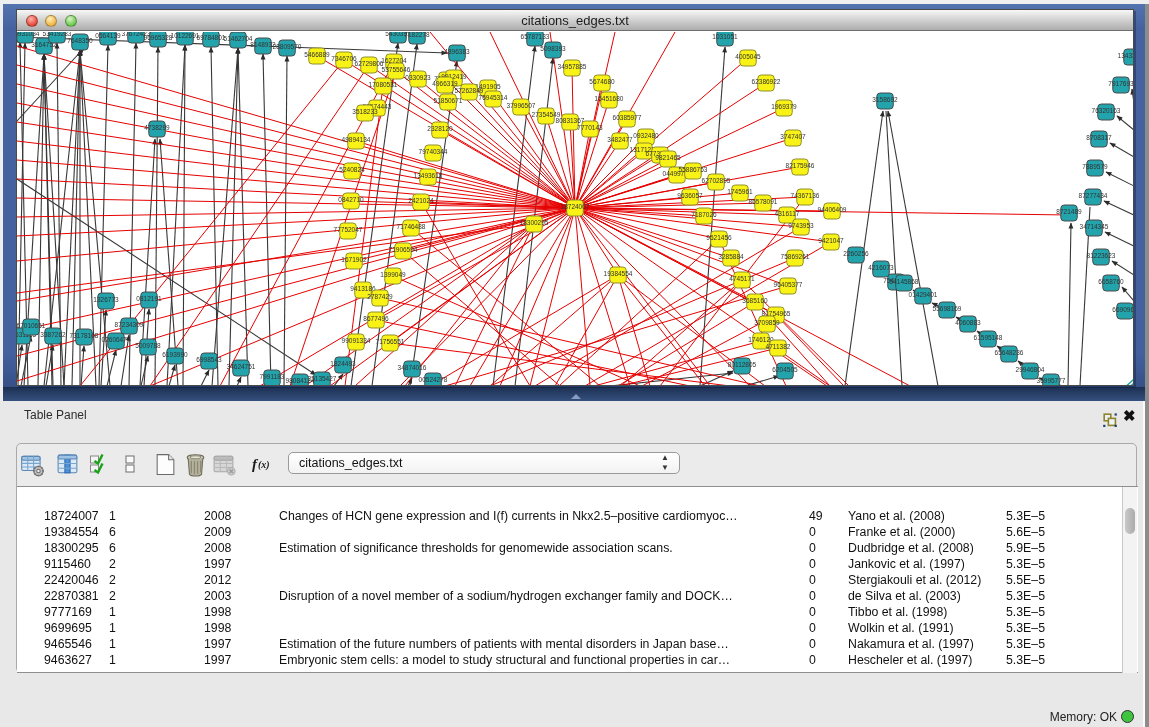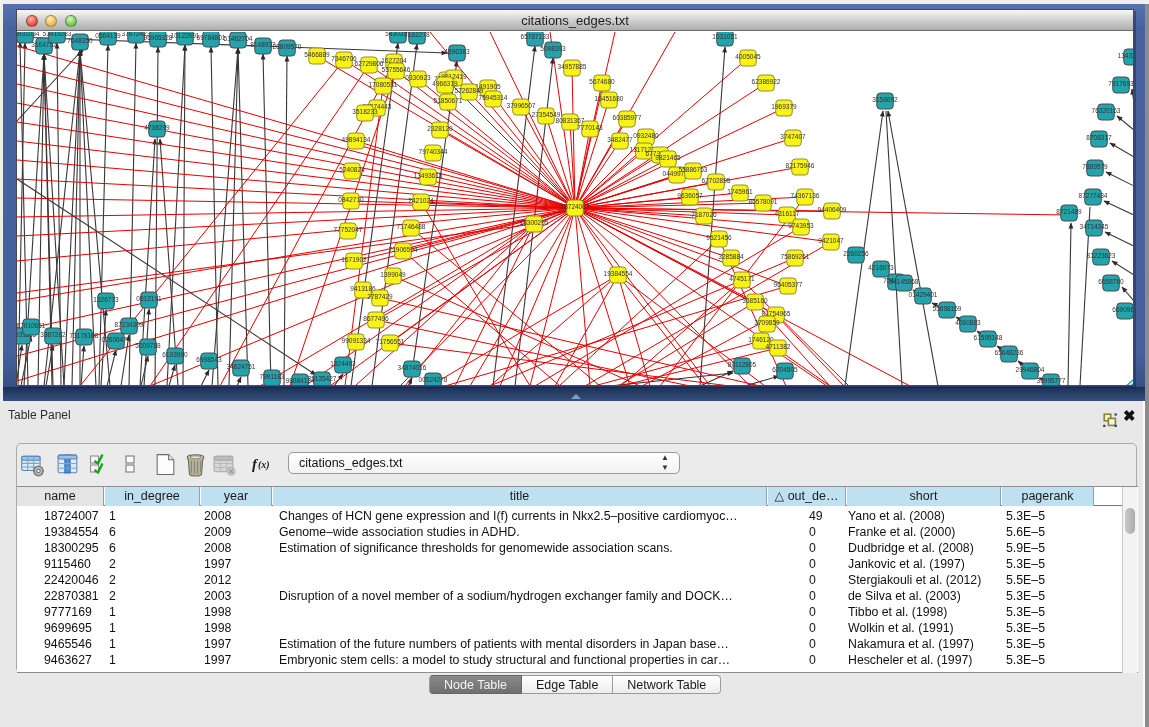--- a/index.html
+++ b/index.html
@@ -17,21 +17,21 @@
 #l3 { left:48px; background:radial-gradient(circle at 40% 30%, #d8f5c2, #6bc74e 70%); }
 #graph { position:absolute; left:0; top:22px; width:1116px; height:353px; background:#fff; overflow:hidden; }
 #band { position:absolute; left:3px; top:387px; width:1142px; height:14px;
   background:linear-gradient(#1c2f52,#35517f); }
 #graystrip { position:absolute; left:1145px; top:4px; width:4px; height:723px; background:#8c8c8c; }
 #whiteline { position:absolute; left:1143px; top:401px; width:2px; height:326px; background:#fbfbfb; }
 #grip { position:absolute; left:571px; top:394px; width:0; height:0;
   border-left:5px solid transparent; border-right:5px solid transparent; border-bottom:5px solid #8b9cc2; }
 #panel { position:absolute; left:0; top:401px; width:1145px; height:326px; background:#e8e8e8; }
 #panelhead { position:absolute; left:0; top:0; width:100%; height:29px; }
-#panelhead .t { position:absolute; left:8px; top:7px; font-size:12px; color:#2e2e2e; }
+#panelhead .t { position:absolute; left:24px; top:7px; font-size:12px; color:#2e2e2e; }
 #floaticon { position:absolute; left:1102px; top:11px; }
 #closex { position:absolute; left:1123px; top:6px; font-size:15px; font-weight:bold; color:#111; }
 #container { position:absolute; left:16px; top:42px; width:1121px; height:230px;
   border:1px solid #a9a9a9; border-radius:5px; background:#ebebeb; }
 #toolbar { position:absolute; left:0; top:5px; width:100%; height:32px; }
 .ic { position:absolute; top:3px; }
 #combo { position:absolute; left:271px; top:3px; width:392px; height:22px; background:linear-gradient(#ffffff,#f2f2f2);
   border:1px solid #9a9a9a; border-radius:5px; font-size:12.5px; color:#111; line-height:20px; padding-left:10px; }
 #combo .arr { position:absolute; right:10px; top:0px; font-size:8px; color:#333; line-height:10px; }
 #table { position:absolute; left:0px; top:42px; width:1121px; height:187px; background:#fff;
@@ -635,44 +635,34 @@
 <circle cx="19" cy="18.5" r="3.6" fill="#cdcdcd" stroke="#ababab"></circle>
 <path d="M17.3 16.8 l3.4 3.4 M20.7 16.8 l-3.4 3.4" stroke="#9b9b9b" stroke-width="1.4"></path>
 </svg></span>
       <span class="ic" style="left:233px"><svg width="26" height="24" viewBox="0 0 26 24">
 <text x="2" y="17" font-family="Liberation Serif, serif" font-style="italic" font-weight="bold" font-size="15" fill="#1a1a1a">f</text>
 <text x="8" y="16" font-family="Liberation Serif, serif" font-style="italic" font-weight="bold" font-size="10" fill="#1a1a1a">(x)</text>
 </svg></span>
       <div id="combo">citations_edges.txt<span class="arr">▲<br>▼</span></div>
     </div>
     <div id="table">
-      <div id="thead">
-        <div class="th first" style="left:0px; width:87px;">name</div>
-        <div class="th" style="left:88px; width:95px;">in_degree</div>
-        <div class="th" style="left:184px; width:71px;">year</div>
-        <div class="th" style="left:256px; width:494px;">title</div>
-        <div class="th" style="left:751px; width:78px;">△ out_de…</div>
-        <div class="th" style="left:830px; width:154px;">short</div>
-        <div class="th" style="left:985px; width:92px;">pagerank</div>
-      </div>
       <div id="tbody">
 <div class="tr">
             <div class="c c0">18724007</div>
             <div class="c c1">1</div>
             <div class="c c2">2008</div>
             <div class="c c3">Changes of HCN gene expression and I(f) currents in Nkx2.5–positive cardiomyoc…</div>
             <div class="c c4">49</div>
             <div class="c c5">Yano et al. (2008)</div>
             <div class="c c6">5.3E–5</div>
           </div>
 <div class="tr">
             <div class="c c0">19384554</div>
             <div class="c c1">6</div>
             <div class="c c2">2009</div>
-            <div class="c c3">Genome–wide association studies in ADHD.</div>
             <div class="c c4">0</div>
             <div class="c c5">Franke et al. (2000)</div>
             <div class="c c6">5.6E–5</div>
           </div>
 <div class="tr">
             <div class="c c0">18300295</div>
             <div class="c c1">6</div>
             <div class="c c2">2008</div>
             <div class="c c3">Estimation of significance thresholds for genomewide association scans.</div>
             <div class="c c4">0</div>
@@ -737,19 +727,18 @@
             <div class="c c4">0</div>
             <div class="c c5">Hescheler et al. (1997)</div>
             <div class="c c6">5.3E–5</div>
           </div>
       </div>
       <div id="vscroll">
           <div id="vthumb"></div>
         </div>
     </div>
   </div>
-  <div id="tabs" style="top:274px">
-    <div class="tab sel first">Node Table</div>
-    <div class="tab">Edge Table</div>
-    <div class="tab last">Network Table</div>
+  <div id="status" style="top:304px">
+    <span class="t">Memory: OK</span>
+    <span id="memdot"></span>
   </div>
 </div>
 <div id="whiteline"></div>
 
 </body></html>

